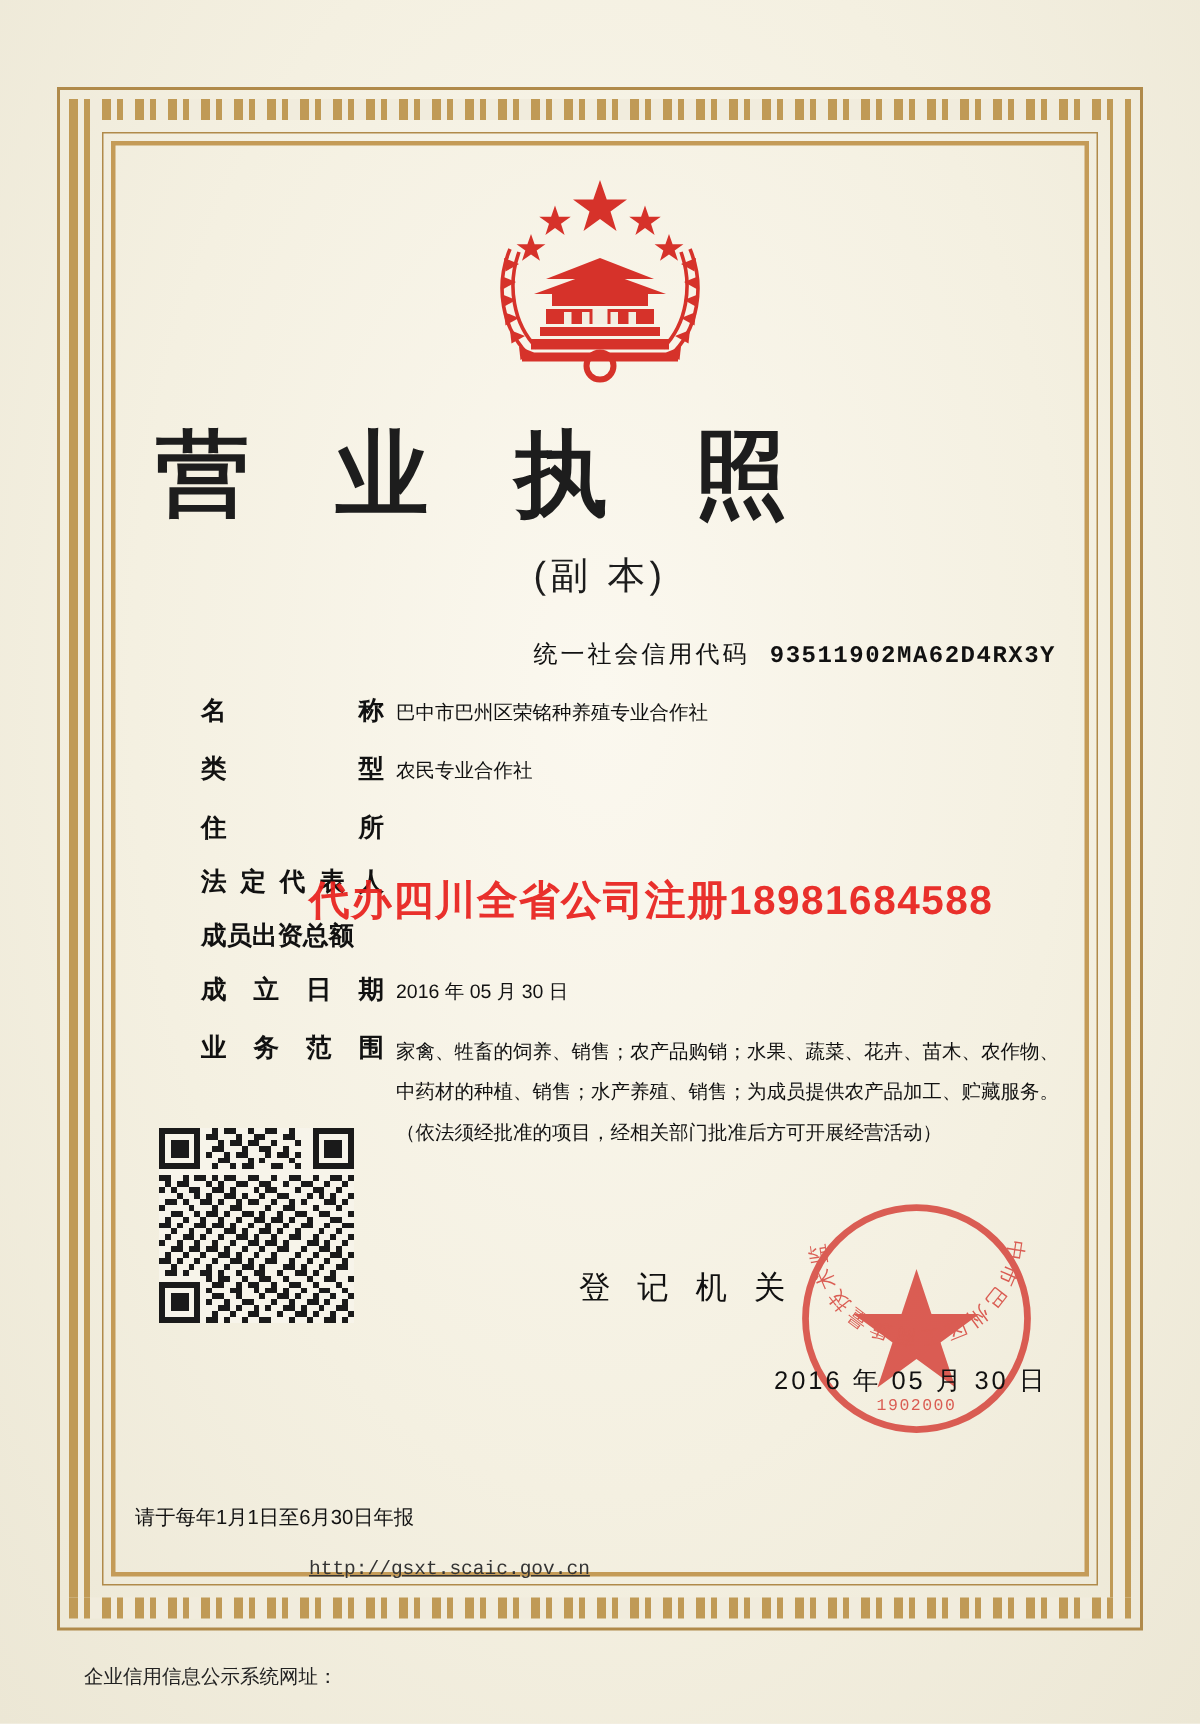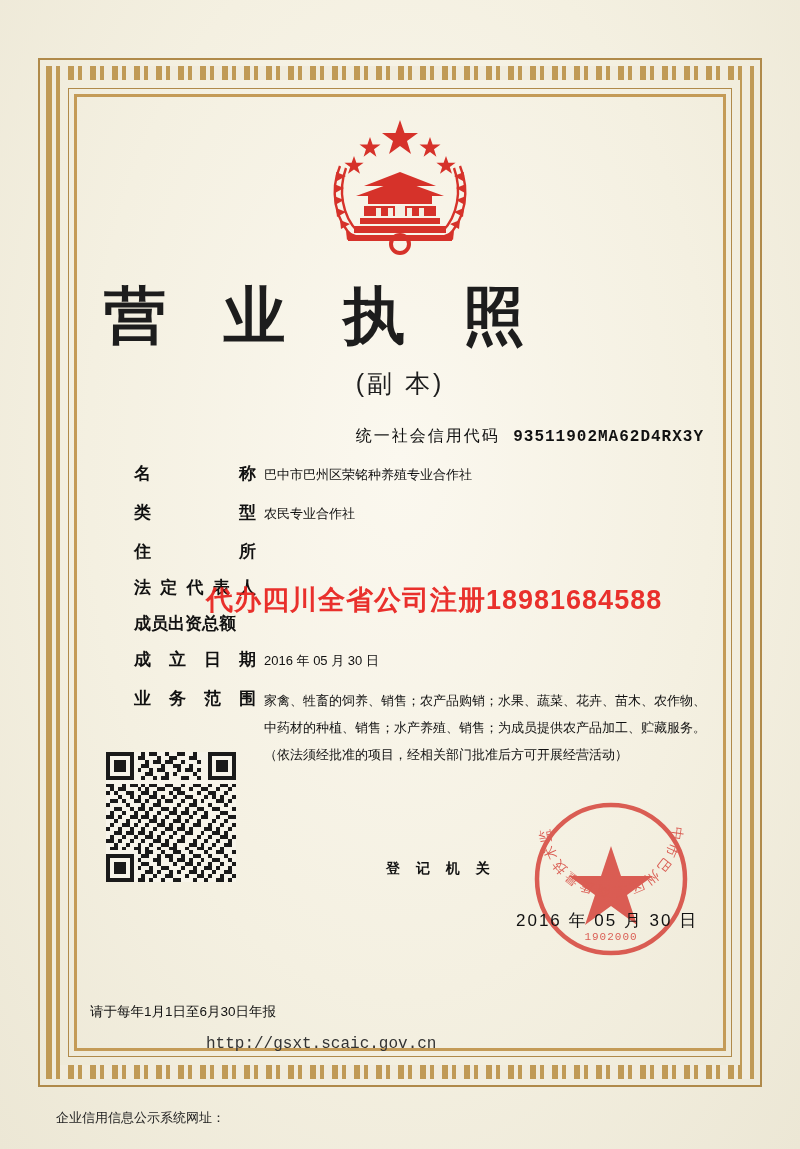--- a/index.html
+++ b/index.html
@@ -84,41 +84,42 @@
     letter-spacing:1px;white-space:nowrap;opacity:.92;
   }
 
   
   .qr{
     position:absolute;left:20px;top:648px;width:130px;height:130px;
   }
 
   .reg-auth{
     position:absolute;left:300px;top:740px;
-    font-size:14px;letter-spacing:6px;color:#111;font-weight:bold;margin-top:16px;
+    font-size:21px;letter-spacing:6px;color:#111;font-weight:normal;
   }
   .reg-date{
     position:absolute;left:430px;top:805px;
     font-size:17px;color:#111;letter-spacing:2px;
   }
 
   
   .seal{
     position:absolute;left:440px;top:690px;width:170px;height:170px;
     opacity:.78;
   }
 
   .annual-note{
     position:absolute;left:4px;bottom:20px;
     font-size:13.5px;color:#111;
   }
   .gov-url{
     position:absolute;left:120px;bottom:-12px;
     font-family:"Liberation Mono","DejaVu Sans Mono",monospace;
-    font-size:16px;color:#333;letter-spacing:0px;
+    font-size:13px;color:#333;letter-spacing:0px;
+    text-decoration:underline;
   }
 
   .footer-left{
     position:absolute;left:56px;bottom:22px;
     font-size:13px;color:#222;
   }
   .footer-right{
     position:absolute;right:56px;bottom:22px;
     font-size:13.5px;color:#222;
   }

